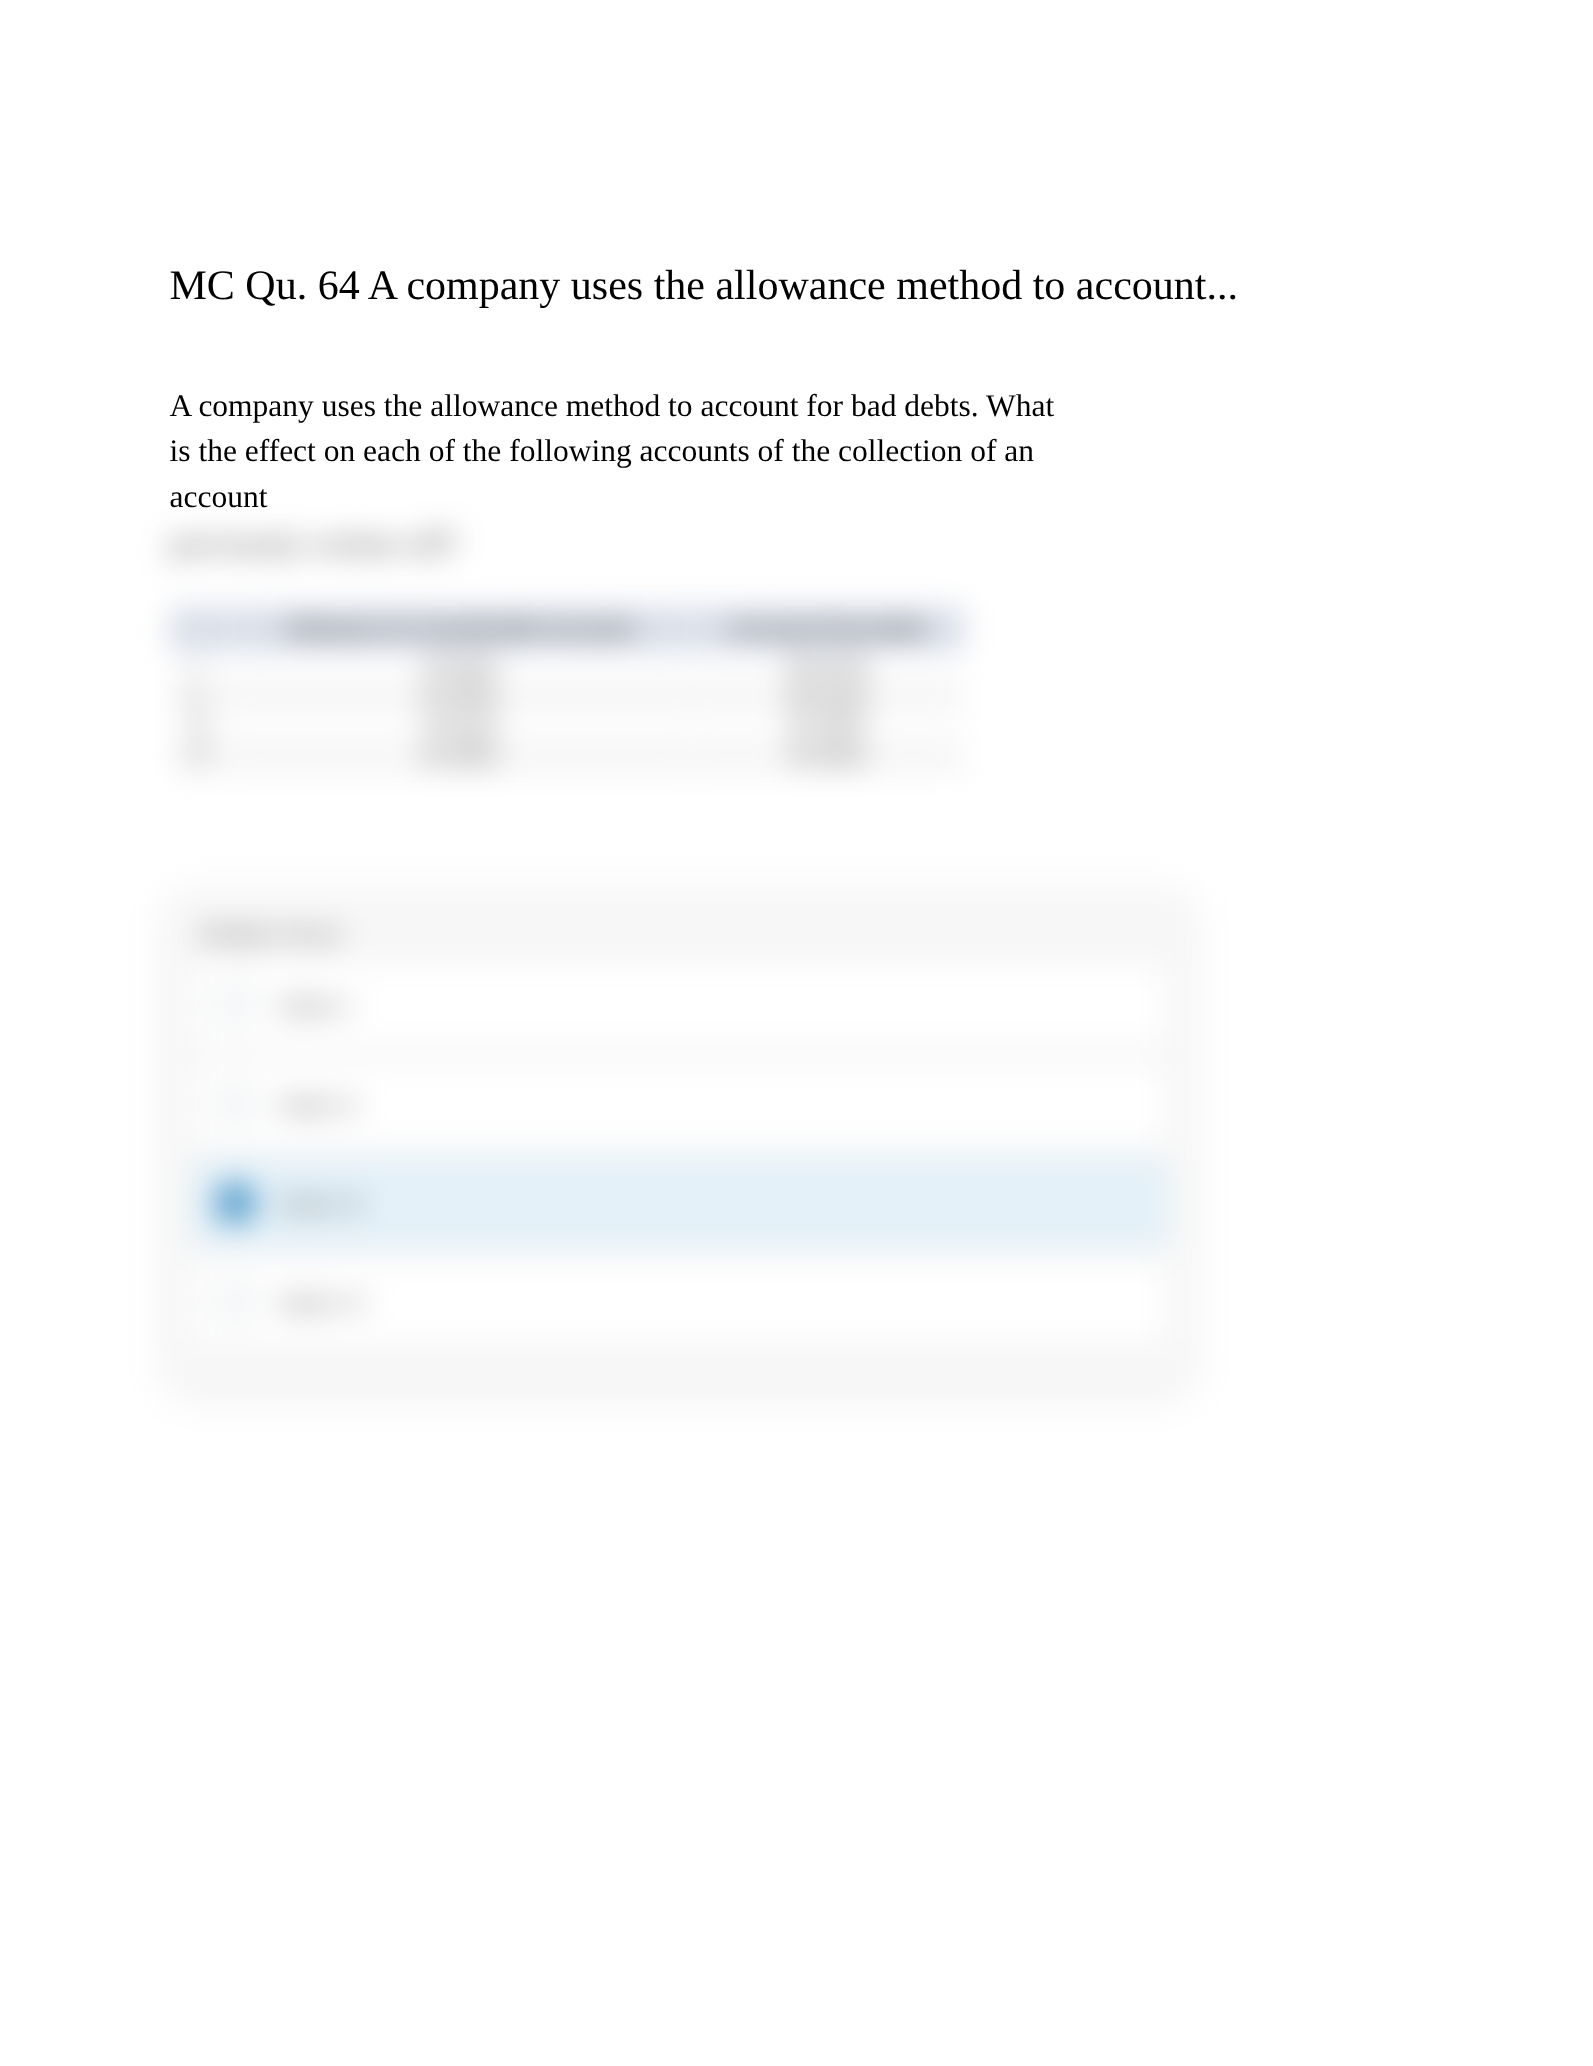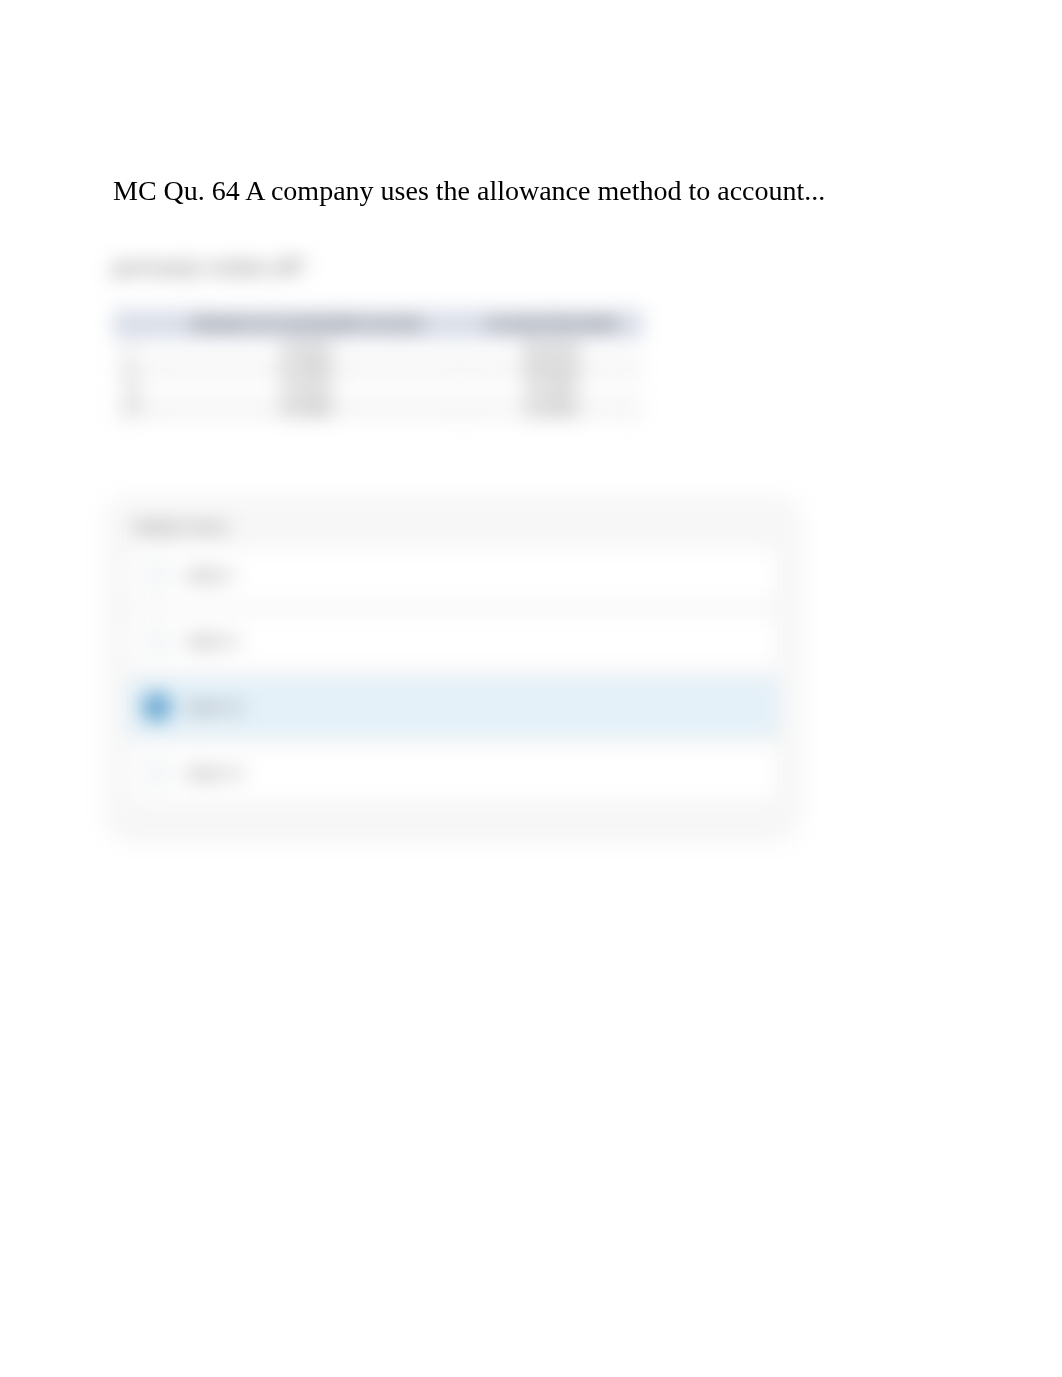--- a/index.html
+++ b/index.html
@@ -133,20 +133,21 @@
     .option-row.selected .option-label {
       color: #555;
     }
   </style>
 </head>
 <body>
 
 <div class="content-area">
   <h1 class="question-title">MC Qu. 64 A company uses the allowance method to account...</h1>
 
+  <p class="question-text">A company uses the allowance method to account for bad debts. What is the effect on each of the following accounts of the collection of an account</p>
 
   <div class="blurred-section">
     <p class="question-text-blur">previously written off?</p>
 
     <table class="data-table">
       <thead>
         <tr>
           <th></th>
           <th>Allowance for Uncollectible Accounts</th>
           <th>Accounts Receivable</th>

